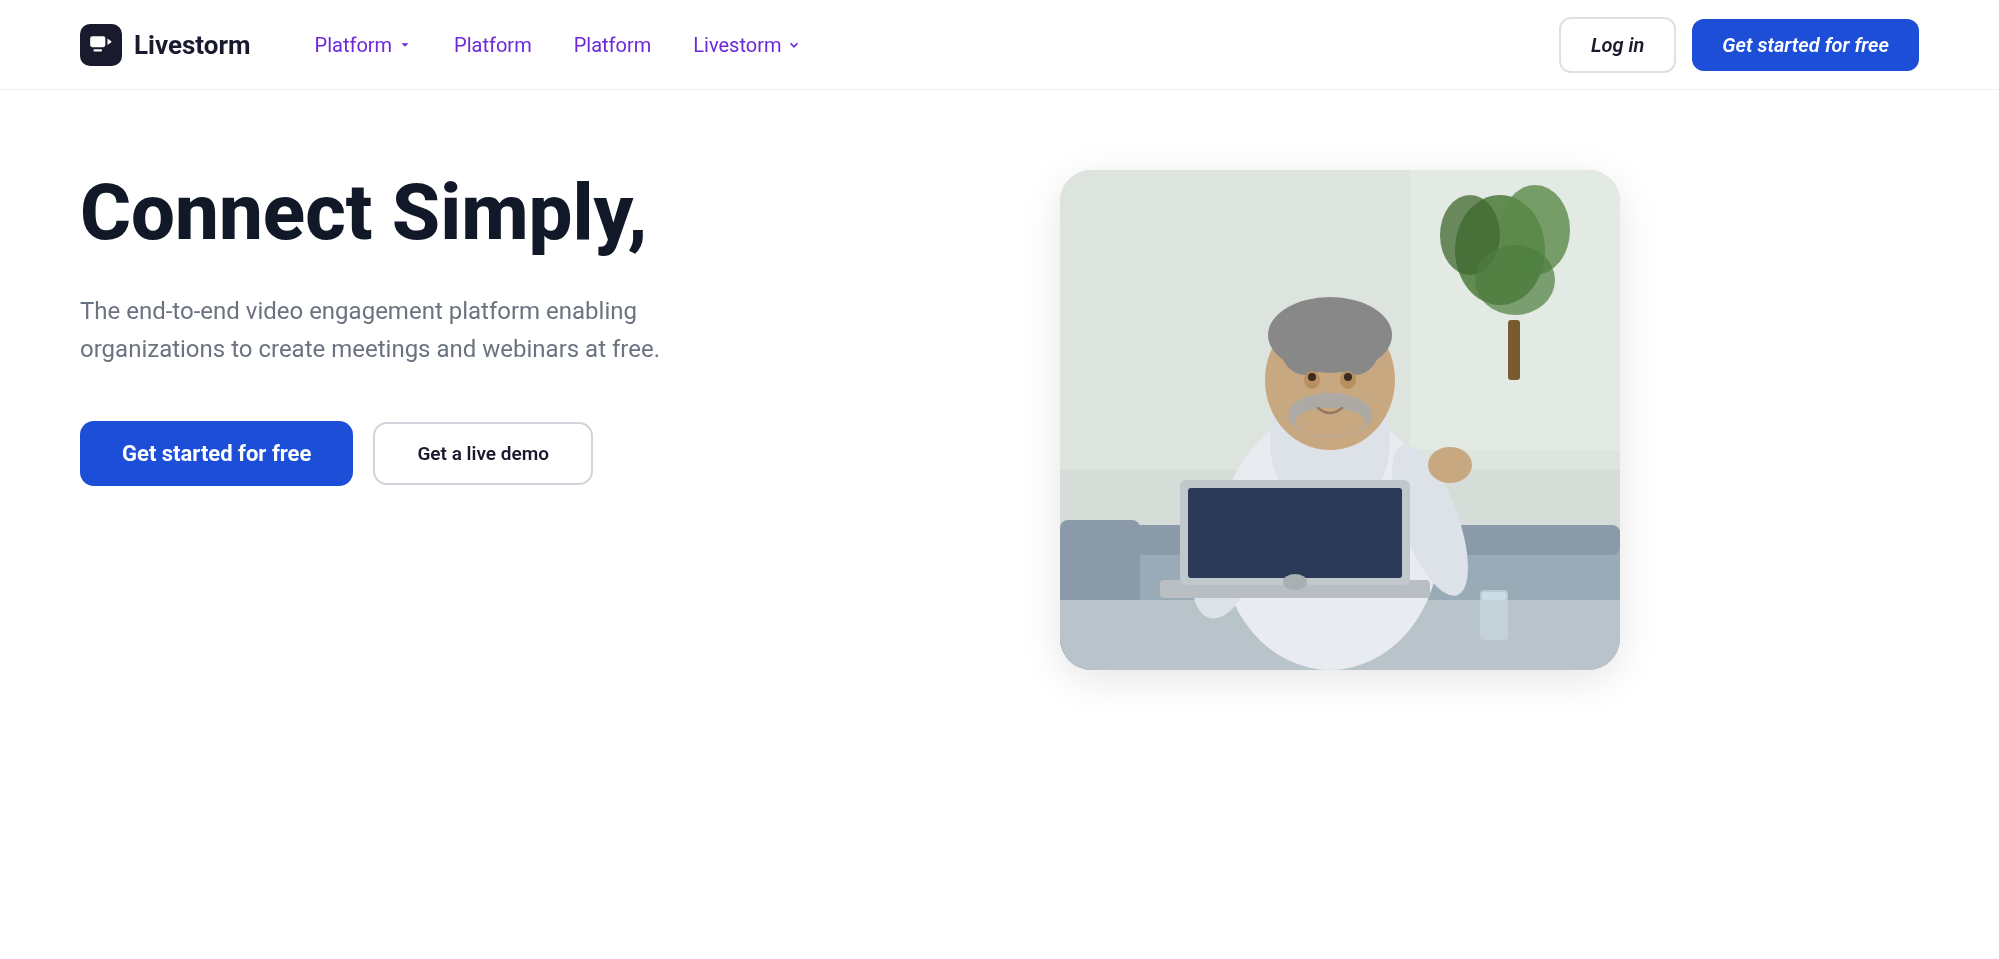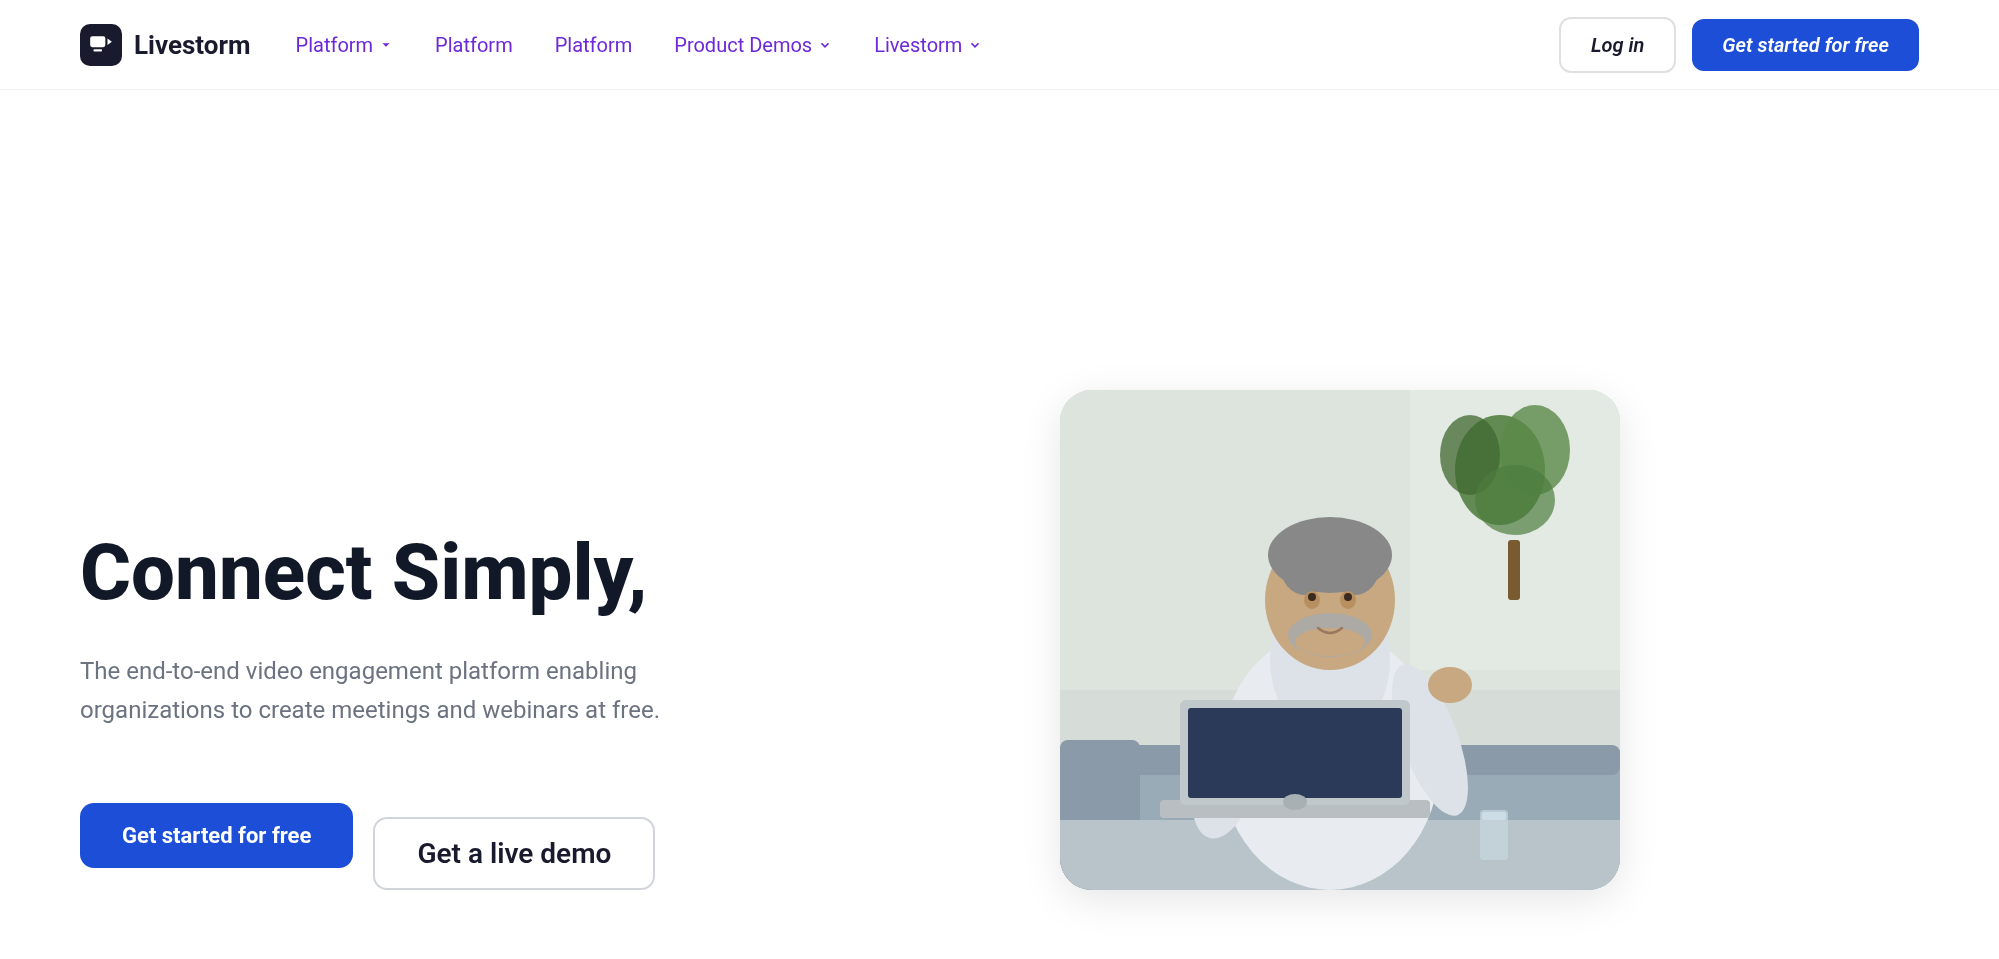--- a/index.html
+++ b/index.html
@@ -24,21 +24,21 @@
       justify-content: space-between;
       padding: 0 80px;
       height: 90px;
       border-bottom: 1px solid #f0f0f0;
       background: #fff;
     }
 
     .nav-left {
       display: flex;
       align-items: center;
-      gap: 29px;
+      gap: 48px;
     }
 
     .logo {
       display: flex;
       align-items: center;
       gap: 12px;
       text-decoration: none;
     }
 
     .logo-icon {
@@ -118,21 +118,21 @@
       color: #fff;
       cursor: pointer;
       text-decoration: none;
       border: none;
       transition: background 0.15s;
     }
 
     
     .hero {
       display: flex;
-      align-items: flex-end;
+      align-items: flex-start;
       padding: 80px 79px 60px 80px;
       gap: 60px;
       min-height: 860px;
     }
 
     .hero-content {
       flex: 0 0 auto;
       max-width: 820px;
     }
 
@@ -172,28 +172,27 @@
       cursor: pointer;
       text-decoration: none;
       border: none;
       transition: background 0.15s;
     }
 
     .btn-live-demo {
       padding: 18px 42px;
       border-radius: 14px;
       background: #fff;
-      font-size: 28px;
+      font-size: 19px;
       font-weight: 600;
       color: #1a1a2e;
       cursor: pointer;
       text-decoration: none;
       border: 2px solid #d1d5db;
       transition: background 0.15s;
-      margin-top: 36px;
     }
 
     .hero-image-wrapper {
       flex: 1;
       display: flex;
       justify-content: center;
       align-items: center;
     }
 
     .hero-image-box {
@@ -242,28 +241,20 @@
           <span>Platform</span>
         </a>
       </li>
       <li>
         <a href="#">
           <span>Platform</span>
         </a>
       </li>
       <li>
         <a href="#">
-          <span>Product Demos</span>
-          <svg class="chevron-down" viewBox="0 0 16 16" fill="none" stroke="currentColor" stroke-width="2">
-              <path d="M4 6l4 4 4-4"></path>
-            </svg>
-        </a>
-      </li>
-      <li>
-        <a href="#">
           <span>Livestorm</span>
           <svg class="chevron-down" viewBox="0 0 16 16" fill="none" stroke="currentColor" stroke-width="2">
               <path d="M4 6l4 4 4-4"></path>
             </svg>
         </a>
       </li>
     </ul>
   </div>
 
   <div class="nav-right">

